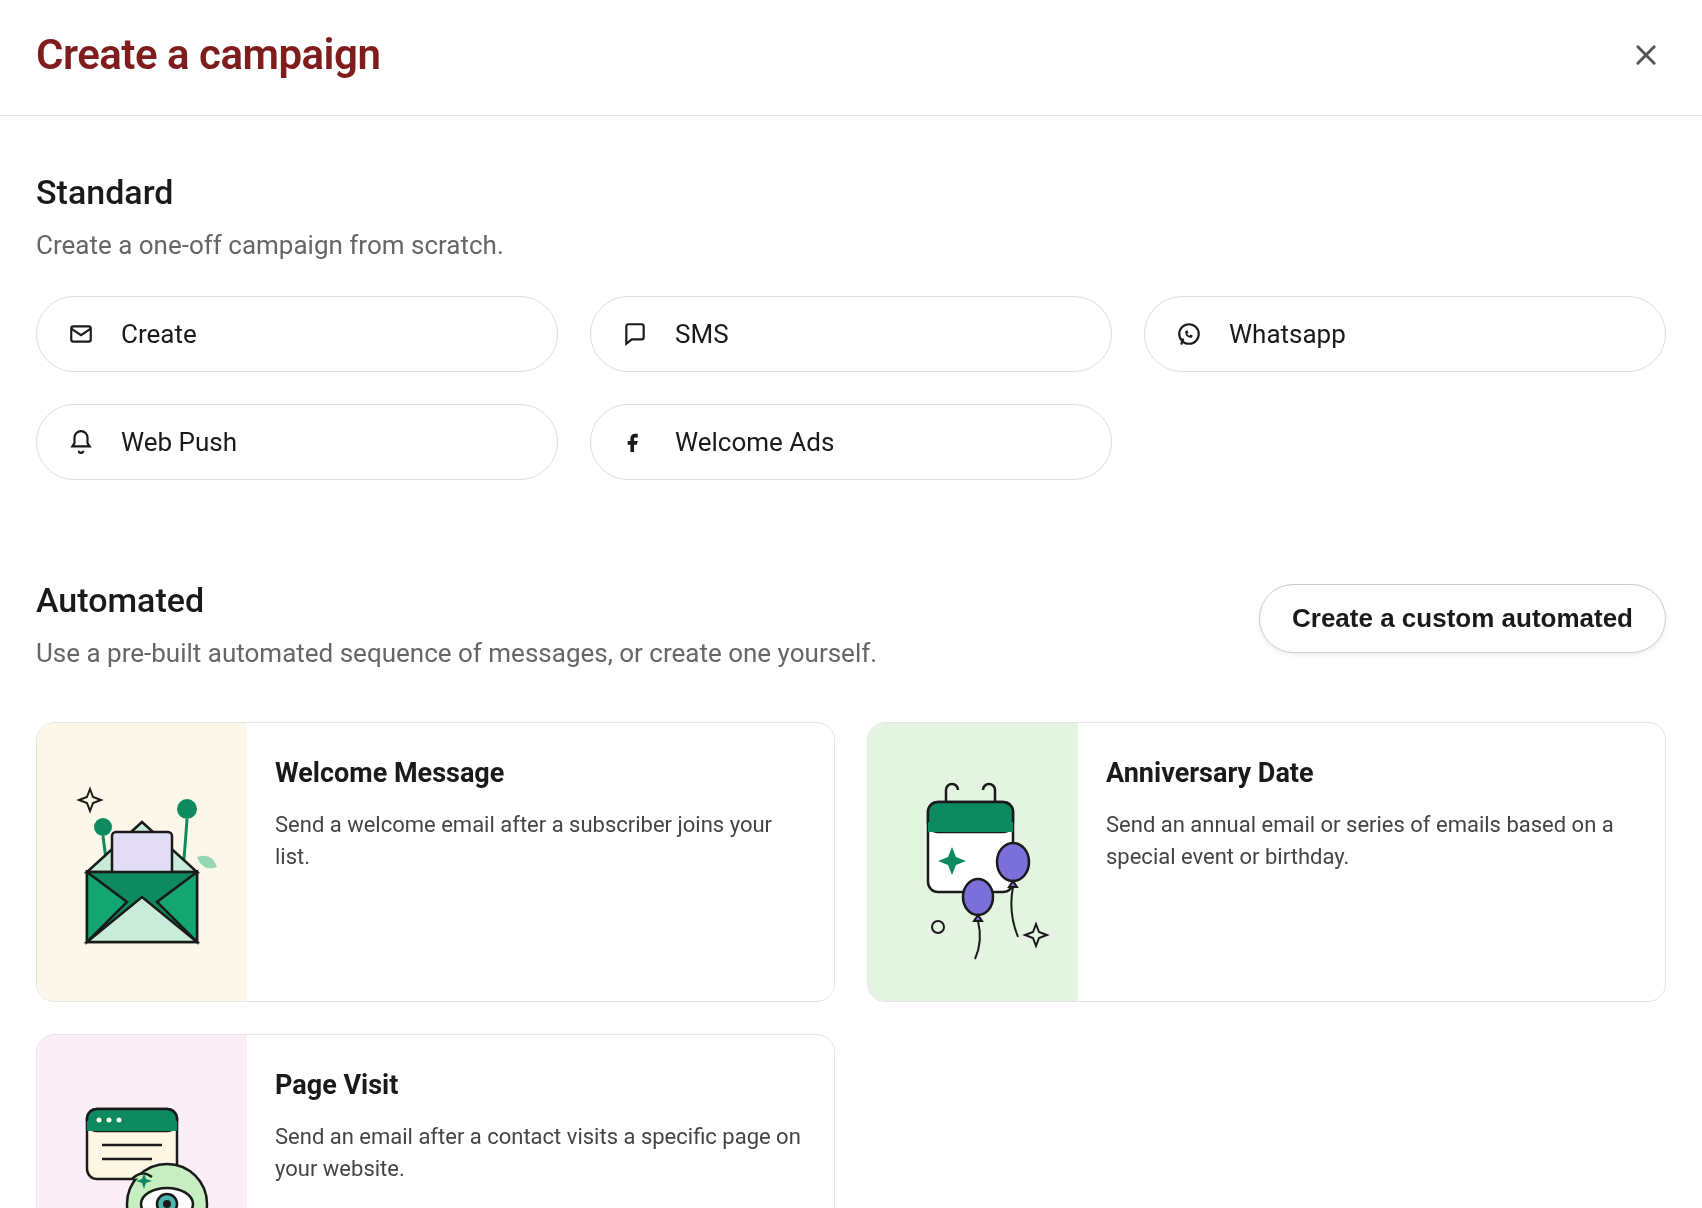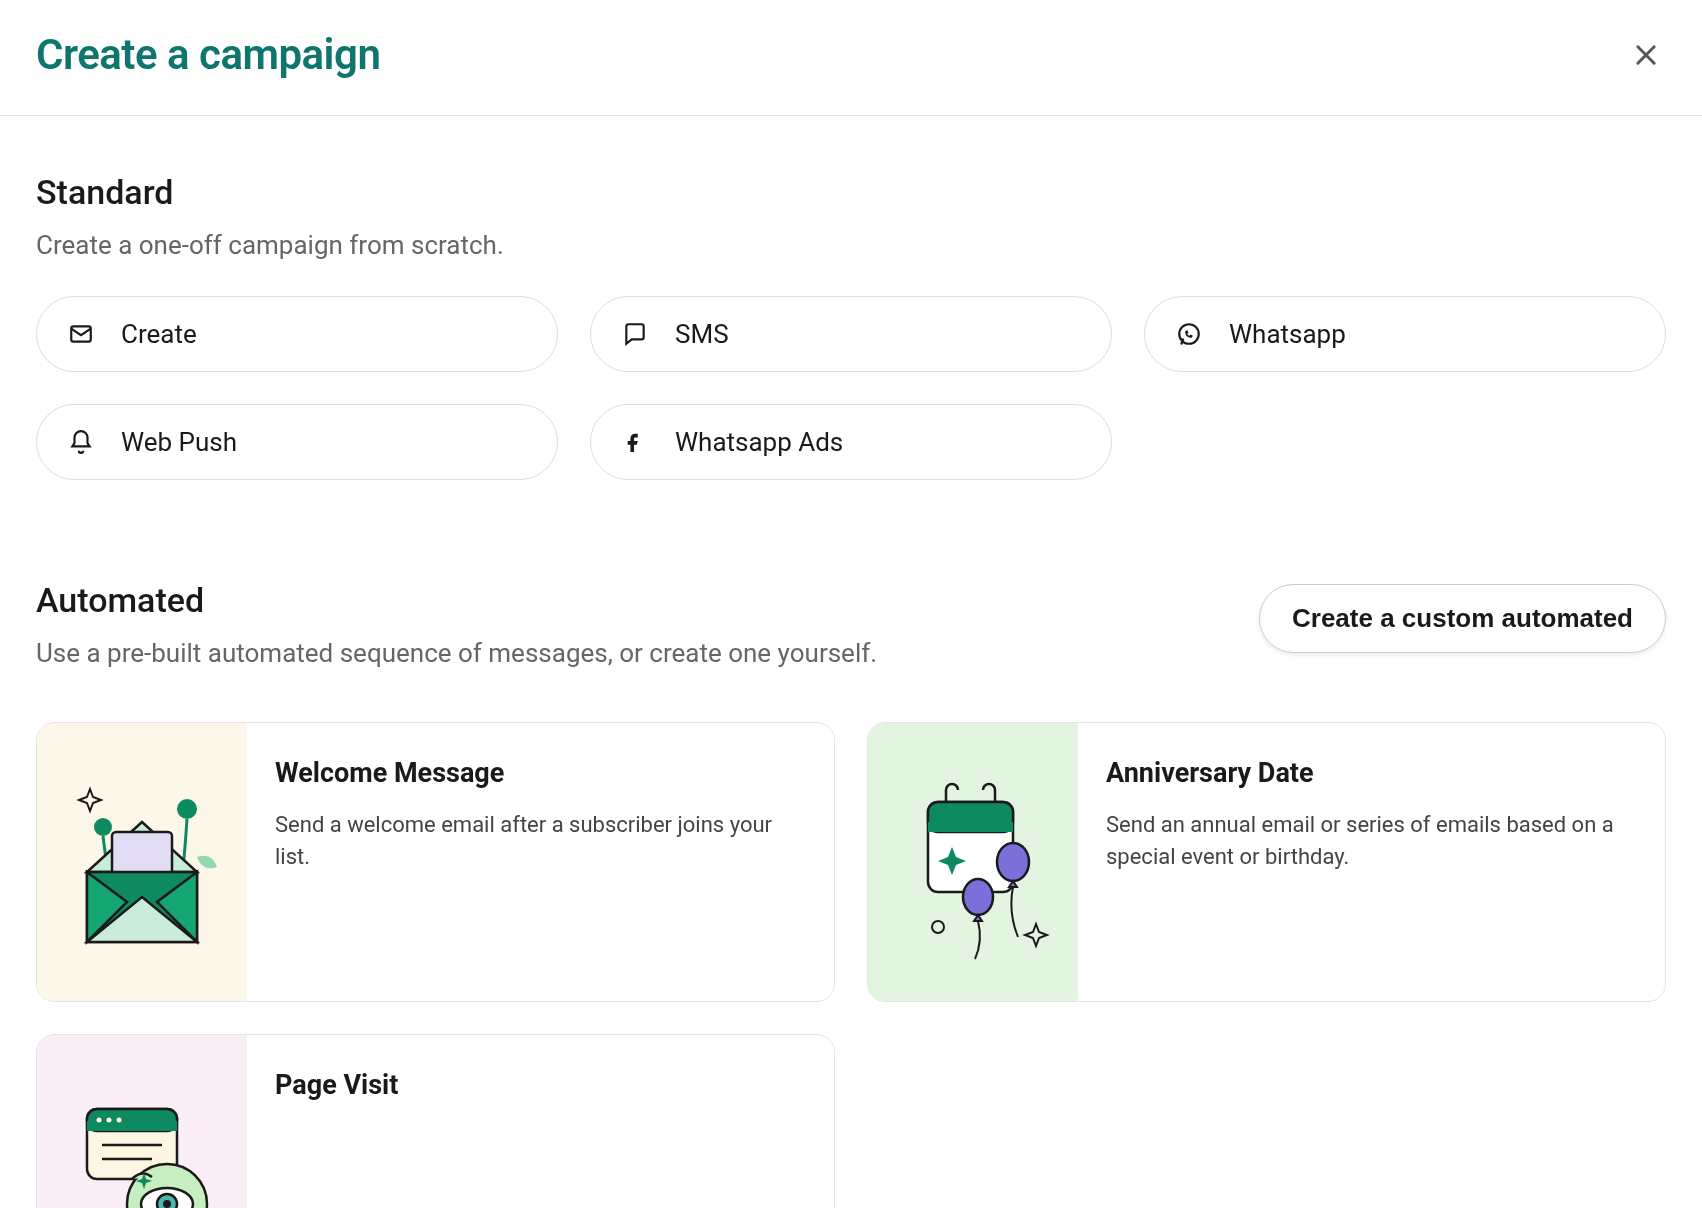--- a/index.html
+++ b/index.html
@@ -18,21 +18,21 @@
       display: flex;
       justify-content: space-between;
       align-items: center;
       padding: 30px 36px 36px 36px;
       border-bottom: 1px solid #e5e5e5;
     }
     .modal-title {
       font-size: 42px;
       font-weight: 600;
       letter-spacing: -0.5px;
-      color: #0f766e;
+      color: #7f1d1d;
     }
     .close-btn {
       width: 40px;
       height: 40px;
       display: flex;
       align-items: center;
       justify-content: center;
       cursor: pointer;
       color: #555;
     }
@@ -205,21 +205,21 @@
       </span>
       <span>Web Push</span>
     </div>
 
     <div class="option-btn">
       <span class="icon">
         <svg width="22" height="26" viewBox="0 0 24 24" fill="#1a1a1a">
           <path d="M15 3h-3a5 5 0 0 0-5 5v3H4v4h3v8h4v-8h3l1-4h-4V8a1 1 0 0 1 1-1h3V3z"></path>
         </svg>
       </span>
-      <span>Whatsapp Ads</span>
+      <span>Welcome Ads</span>
     </div>
   </div>
 
   <div class="automated-header">
     <div class="section-header">
       <h2 class="section-title">Automated</h2>
       <p class="section-subtitle">Use a pre-built automated sequence of messages, or create one yourself.</p>
     </div>
     <button class="custom-btn">Create a custom automated</button>
   </div>
@@ -304,17 +304,18 @@
           <circle cx="110" cy="125" r="10" fill="#4db6ac" stroke="#1a1a1a" stroke-width="2.5"></circle>
           <circle cx="110" cy="125" r="4" fill="#1a1a1a"></circle>
 
           <path d="M85 100 l2 -6 l2 6 l6 2 l-6 2 l-2 6 l-2 -6 l-6 -2 z" fill="#0d8a5f"></path>
           <path d="M140 150 l3 -7 l3 7 l7 3 l-7 3 l-3 7 l-3 -7 l-7 -3 z" fill="none" stroke="#1a1a1a" stroke-width="2"></path>
           <circle cx="45" cy="150" r="5" fill="none" stroke="#1a1a1a" stroke-width="2"></circle>
         </svg>
       </div>
       <div class="template-text">
         <h3 class="template-title">Page Visit</h3>
+        <p class="template-desc">Send an email after a contact visits a specific page on your website.</p>
       </div>
     </div>
   </div>
 
 </div>
 
 </body></html>

